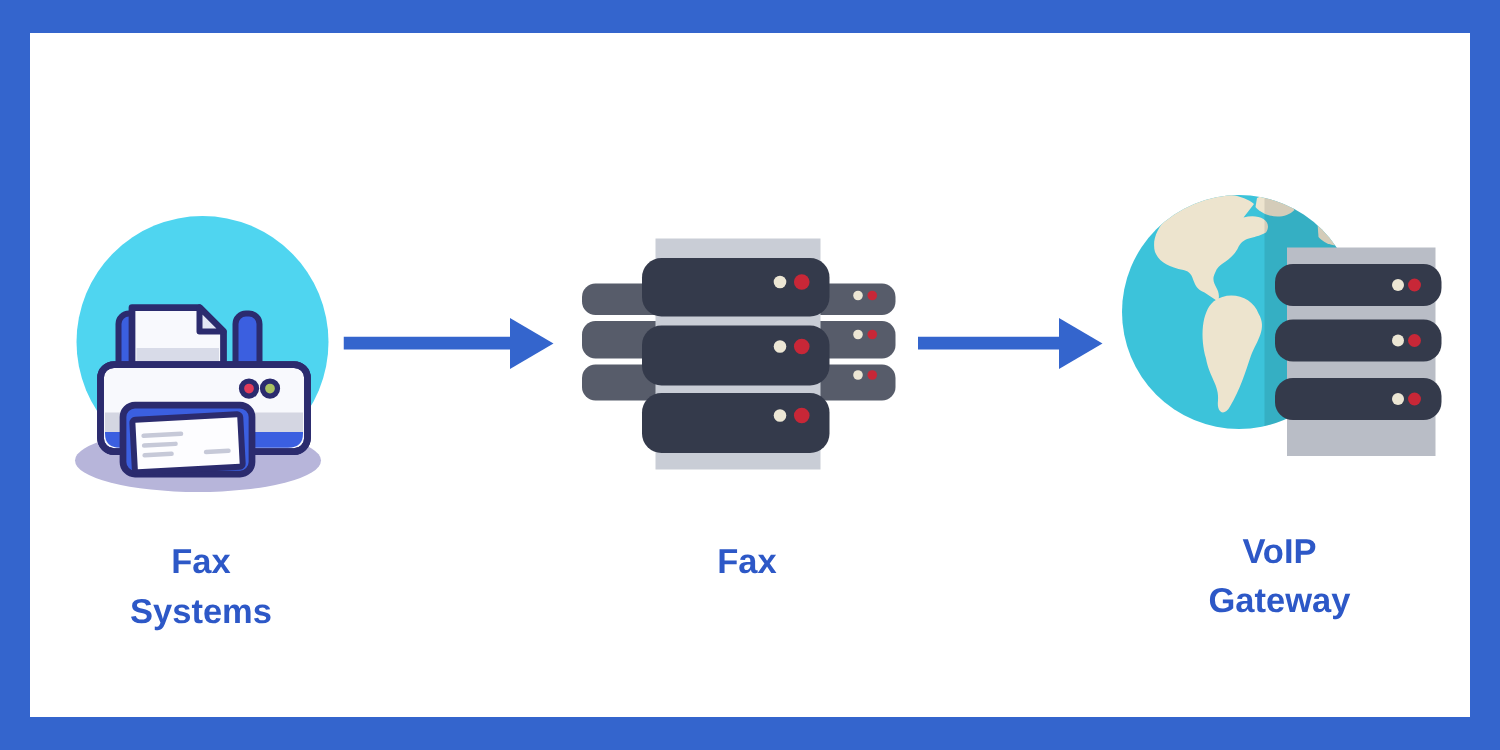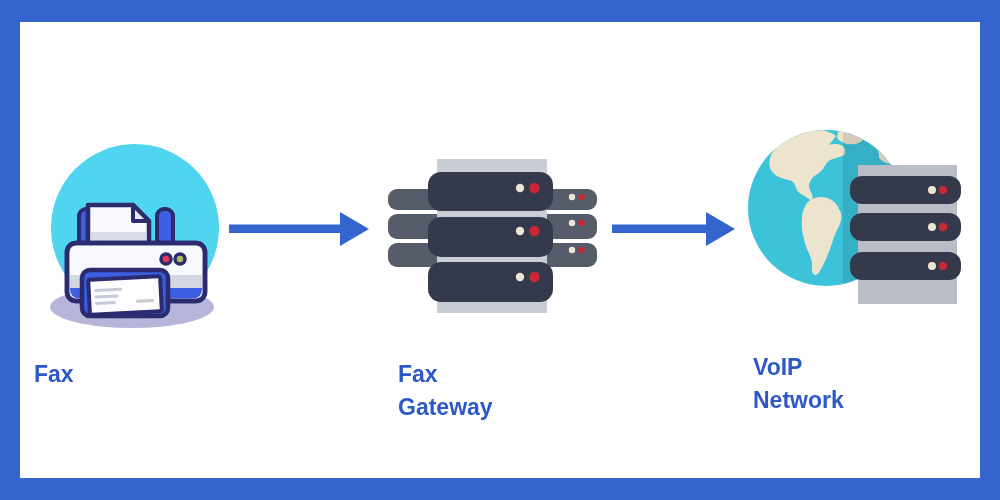--- a/index.html
+++ b/index.html
@@ -11,21 +11,21 @@
   }
   .frame{
     position:absolute;inset:0;box-sizing:border-box;
     border:solid var(--frame_border,#3465cd);
     border-width:22px 20px 22px 20px;
     pointer-events:none;
   }
   .node{position:absolute;}
   .node svg{position:absolute;display:block;}
   .node-label{
-    position:absolute;width:200px;text-align:left;
+    position:absolute;width:200px;text-align:center;
     color:var(--label_text,#2d58c7);
     font-size:23px;font-weight:700;line-height:33px;
   }
   .arrow{position:absolute;display:block;}
   .arrow .fillpart{fill:var(--arrow,#3465cd);}
 </style>
 </head>
 <body>
 
 <div class="stage">
@@ -60,20 +60,21 @@
             <path d="M61,154 H86"></path>
             <path d="M61,160.5 H82"></path>
             <path d="M61,167 H79"></path>
             <path d="M102,167 H117"></path>
           </g>
         </g>
       </g>
     </svg>
     <div class="node-label" style="left:0;top:223px;">
       <span>Fax</span><br>
+      <span>Systems</span>
     </div>
   </div>
 
   <svg class="arrow" style="left:229px;top:211px;" width="141" height="36" viewBox="0 0 141 36">
     <rect class="fillpart" x="0" y="13.5" width="114" height="8.5"></rect>
     <polygon class="fillpart" points="111,1 140,18 111,35"></polygon>
   </svg>
 
   <div class="node" style="left:387px;top:157px;width:212px;height:268px;">
     <svg style="left:0;top:0;" width="212" height="158" viewBox="0 0 212 158">
@@ -96,21 +97,20 @@
         <rect x="41" y="60" width="125" height="40" rx="13" fill="var(--server_dark,#343a4b)"></rect>
         <circle cx="133" cy="74" r="4.2" fill="var(--dot_cream,#ece6d4)"></circle>
         <circle cx="147.5" cy="74" r="5.2" fill="var(--dot_red,#c82737)"></circle>
         <rect x="41" y="105" width="125" height="40" rx="13" fill="var(--server_dark,#343a4b)"></rect>
         <circle cx="133" cy="120" r="4.2" fill="var(--dot_cream,#ece6d4)"></circle>
         <circle cx="147.5" cy="120" r="5.2" fill="var(--dot_red,#c82737)"></circle>
       </g>
     </svg>
     <div class="node-label" style="left:11px;top:201px;">
       <span>Fax</span><br>
-      <span>Gateway</span>
     </div>
   </div>
 
   <svg class="arrow" style="left:612px;top:211px;" width="124" height="36" viewBox="0 0 124 36">
     <rect class="fillpart" x="0" y="13.5" width="97" height="8.5"></rect>
     <polygon class="fillpart" points="94,1 123,18 94,35"></polygon>
   </svg>
 
   <div class="node" style="left:740px;top:124px;width:230px;height:293px;">
     <svg style="left:0;top:0;" width="230" height="180" viewBox="0 0 230 180">
@@ -137,16 +137,16 @@
         <rect x="110" y="89" width="111" height="28" rx="12" fill="var(--server_dark,#343a4b)"></rect>
         <circle cx="192" cy="103" r="4" fill="var(--dot_cream,#ece6d4)"></circle>
         <circle cx="203" cy="103" r="4.3" fill="var(--dot_red,#c82737)"></circle>
         <rect x="110" y="128" width="111" height="28" rx="12" fill="var(--server_dark,#343a4b)"></rect>
         <circle cx="192" cy="142" r="4" fill="var(--dot_cream,#ece6d4)"></circle>
         <circle cx="203" cy="142" r="4.3" fill="var(--dot_red,#c82737)"></circle>
       </g>
     </svg>
     <div class="node-label" style="left:13px;top:227px;">
       <span>VoIP</span><br>
-      <span>Network</span>
+      <span>Gateway</span>
     </div>
   </div>
 </div>
 
 </body></html>

